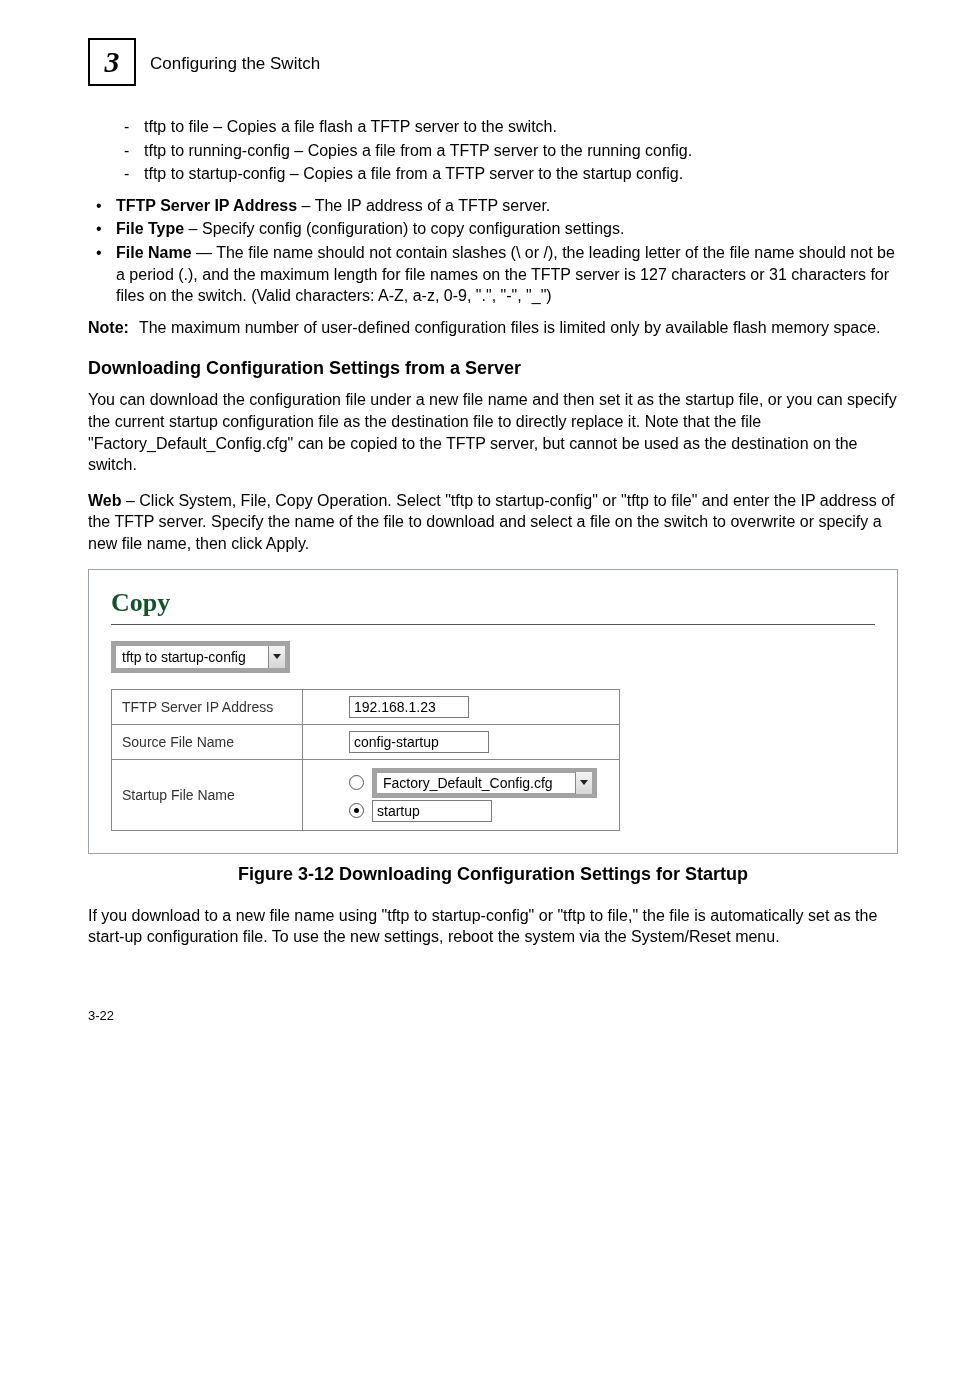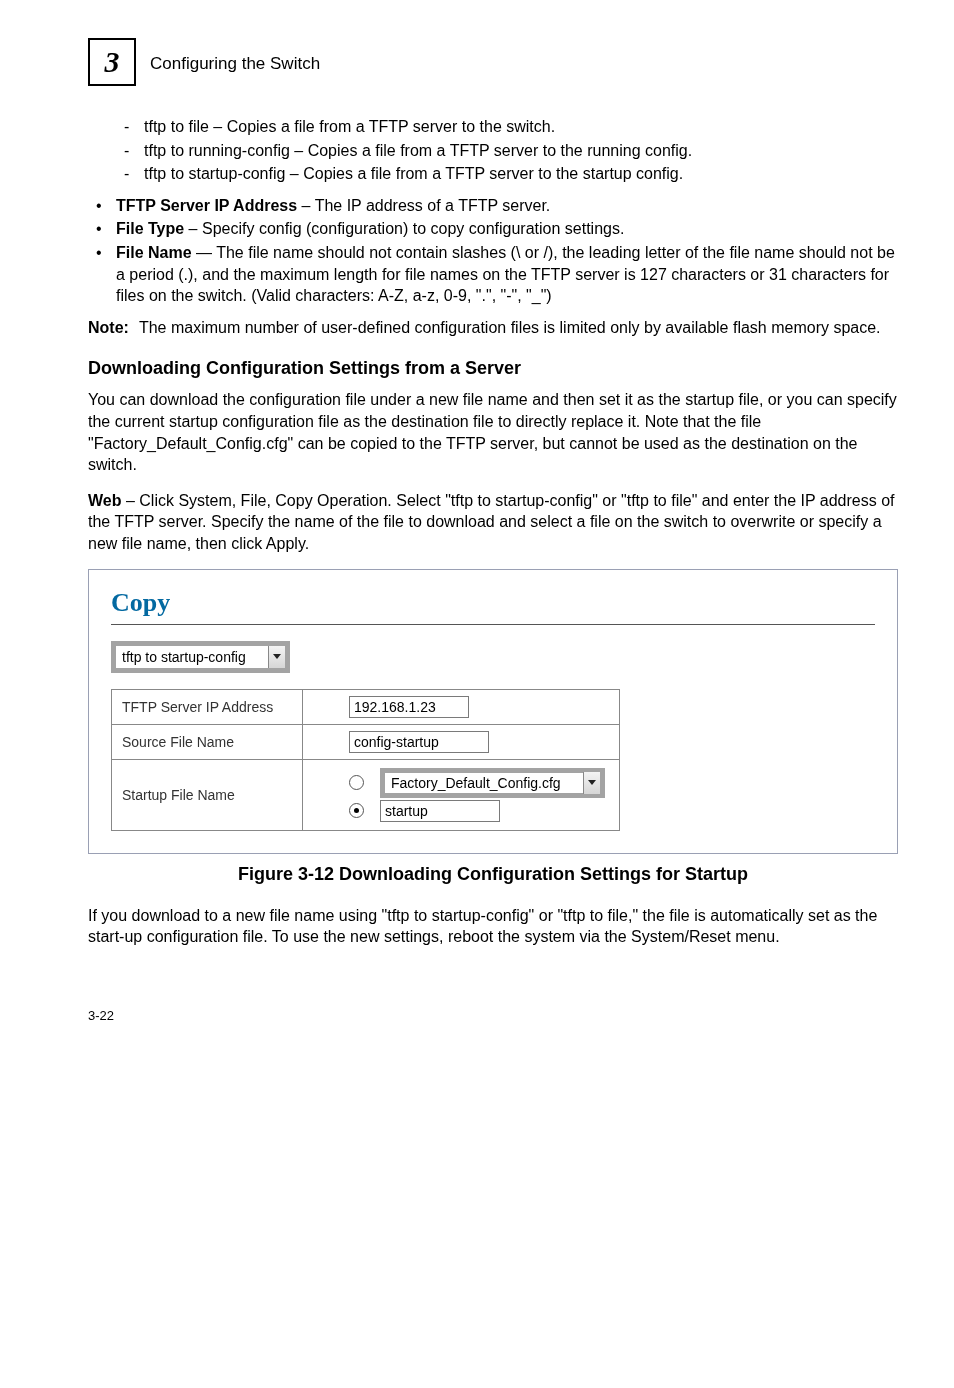--- a/index.html
+++ b/index.html
@@ -88,21 +88,21 @@
     border: 1px solid #9aa0b4;
     background: #fff;
     padding: 18px 22px 22px 22px;
     margin: 8px 0 10px 0;
   }
   .shot-title {
     font-family: Georgia, "Times New Roman", serif;
     font-size: 26px;
     font-weight: 700;
     margin-bottom: 6px;
-    color: #0369a1;
+    color: #14532d;
   }
   .shot-hr { border: none; border-top: 1px solid #555; margin: 0 0 16px 0; }
   .combo {
     display: inline-flex;
     align-items: center;
     border: 5px solid #a3a3a3;
     background: #fff;
     font-size: 14px;
     height: 22px;
   }
@@ -141,21 +141,21 @@
     width: 260px;
     padding-left: 46px;
   }
   .inp {
     border: 1px solid #7a7a7a;
     font-size: 14px;
     padding: 2px 4px;
     width: 110px;
   }
   .inp2 { width: 130px; }
-  .radio-row { display: flex; align-items: center; margin: 2px 0; gap: 8px; }
+  .radio-row { display: flex; align-items: center; margin: 2px 0; }
   .radio-row .r {
     width: 13px; height: 13px; border: 1px solid #555; border-radius: 50%;
     margin-right: 8px; display: inline-flex; align-items: center; justify-content: center;
     background: #fff;
   }
   .radio-row .r.checked::after {
     content: ""; width: 5px; height: 5px; background: #000; border-radius: 50%;
   }
   .fig-caption {
     text-align: center;
@@ -175,21 +175,21 @@
 <div class="page">
 
   <div class="header">
     <div class="chapter-badge">3</div>
     <div class="header-title">Configuring the Switch</div>
   </div>
 
   <div class="list list-sub">
     <div class="li-dash">
         <span class="marker">-</span>
-        <span>tftp to file – Copies a file from a TFTP server to the switch.</span>
+        <span>tftp to file – Copies a file flash a TFTP server to the switch.</span>
       </div>
     <div class="li-dash">
         <span class="marker">-</span>
         <span>tftp to running-config – Copies a file from a TFTP server to the running config.</span>
       </div>
     <div class="li-dash">
         <span class="marker">-</span>
         <span>tftp to startup-config – Copies a file from a TFTP server to the startup config.</span>
       </div>
   </div>

